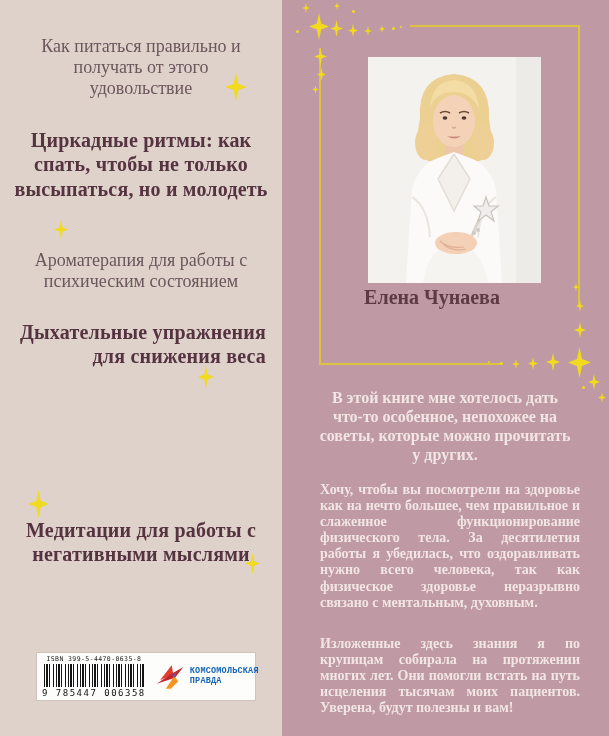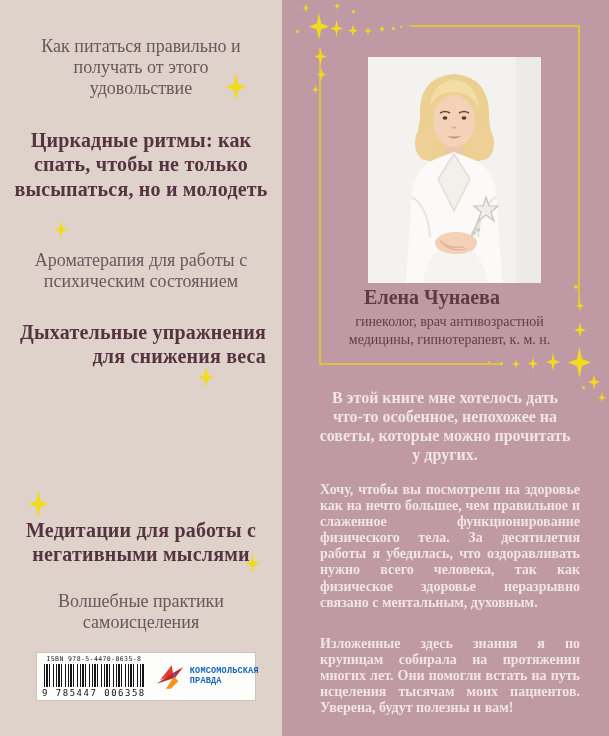--- a/index.html
+++ b/index.html
@@ -61,31 +61,30 @@
 <body>
 
 <div class="canvas">
 
   <div class="left-panel">
     <div class="litem i1">Как питаться правильно и получать от этого удовольствие</div>
     <div class="litem i3">Ароматерапия для работы с психическим состоянием</div>
     <div class="litem bold i2">Циркадные ритмы: как спать, чтобы не только высыпаться, но и молодеть</div>
     <div class="litem bold i4">Дыхательные упражнения для снижения веса</div>
     <div class="litem bold i6">Медитации для работы с негативными мыслями</div>
-    <div class="litem i7">Волшебные практики самоисцеления</div>
 
     <div class="sp" style="left:225px; top:73px;  width:22px; height:28px;"></div>
     <div class="sp" style="left:54px;  top:220px; width:14px; height:19px;"></div>
     <div class="sp" style="left:198px; top:366px; width:16px; height:22px;"></div>
     <div class="sp" style="left:28px;  top:490px; width:21px; height:28px;"></div>
     <div class="sp" style="left:245px; top:553px; width:15px; height:21px;"></div>
 
     <div class="bc-box">
       <div class="bc">
-        <div class="bc-isbn">ISBN 978-5-4470-0635-8</div>
+        <div class="bc-isbn">ISBN 399-5-4470-0635-8</div>
         <div class="bc-bars"></div>
         <div class="bc-digits">9 785447 006358</div>
       </div>
       <div class="kp">
         <svg width="30" height="28" viewBox="0 0 36 32">
           <path d="M6,20 L20,2 L22,13 Z" fill="#e23c2e"></path>
           <path d="M2,24 L20,12 L34,4 L24,17 Z" fill="#c02728"></path>
           <path d="M13,30 L23,15 L28,21 L19,30 Z" fill="#f7941d"></path>
           <path d="M20,14 L26,10 L24,17 Z" fill="#7c4a9e"></path>
         </svg>
@@ -164,20 +163,19 @@
         <path d="M118,140 L121,149 L130,149 L123,155 L126,164 L118,158 L110,164 L113,155 L106,149 L115,149 Z" fill="#f0eeec" stroke="#c9c3bc" stroke-width="1.2"></path>
 
         <ellipse cx="88" cy="186" rx="21" ry="11" fill="#f3d0b6"></ellipse>
         <path d="M72,184 Q80,192 96,190 M76,188 Q86,195 98,192" stroke="#e0b096" stroke-width="1.2" fill="none"></path>
         <circle cx="106" cy="176" r="2" fill="#cfcac4"></circle>
         <circle cx="110" cy="173" r="2" fill="#cfcac4"></circle>
       </svg>
     </div>
 
     <div class="author-name">Елена Чунаева</div>
-    <div class="author-cred">гинеколог, врач антивозрастной медицины, гипнотерапевт, к. м. н.</div>
 
     <div class="quote-intro">В этой книге мне хотелось дать что-то особенное, непохожее на советы, которые можно прочитать у других.</div>
     <div class="qpara p2">Хочу, чтобы вы посмотрели на здоровье как на нечто большее, чем правильное и слаженное функционирование физического тела. За десятилетия работы я убедилась, что оздоравливать нужно всего человека, так как физическое здоровье неразрывно связано с ментальным, духовным.</div>
     <div class="qpara p3">Изложенные здесь знания я по крупицам собирала на протяжении многих лет. Они помогли встать на путь исцеления тысячам моих пациентов. Уверена, будут полезны и вам!</div>
   </div>
 
 </div>
 
 </body></html>

